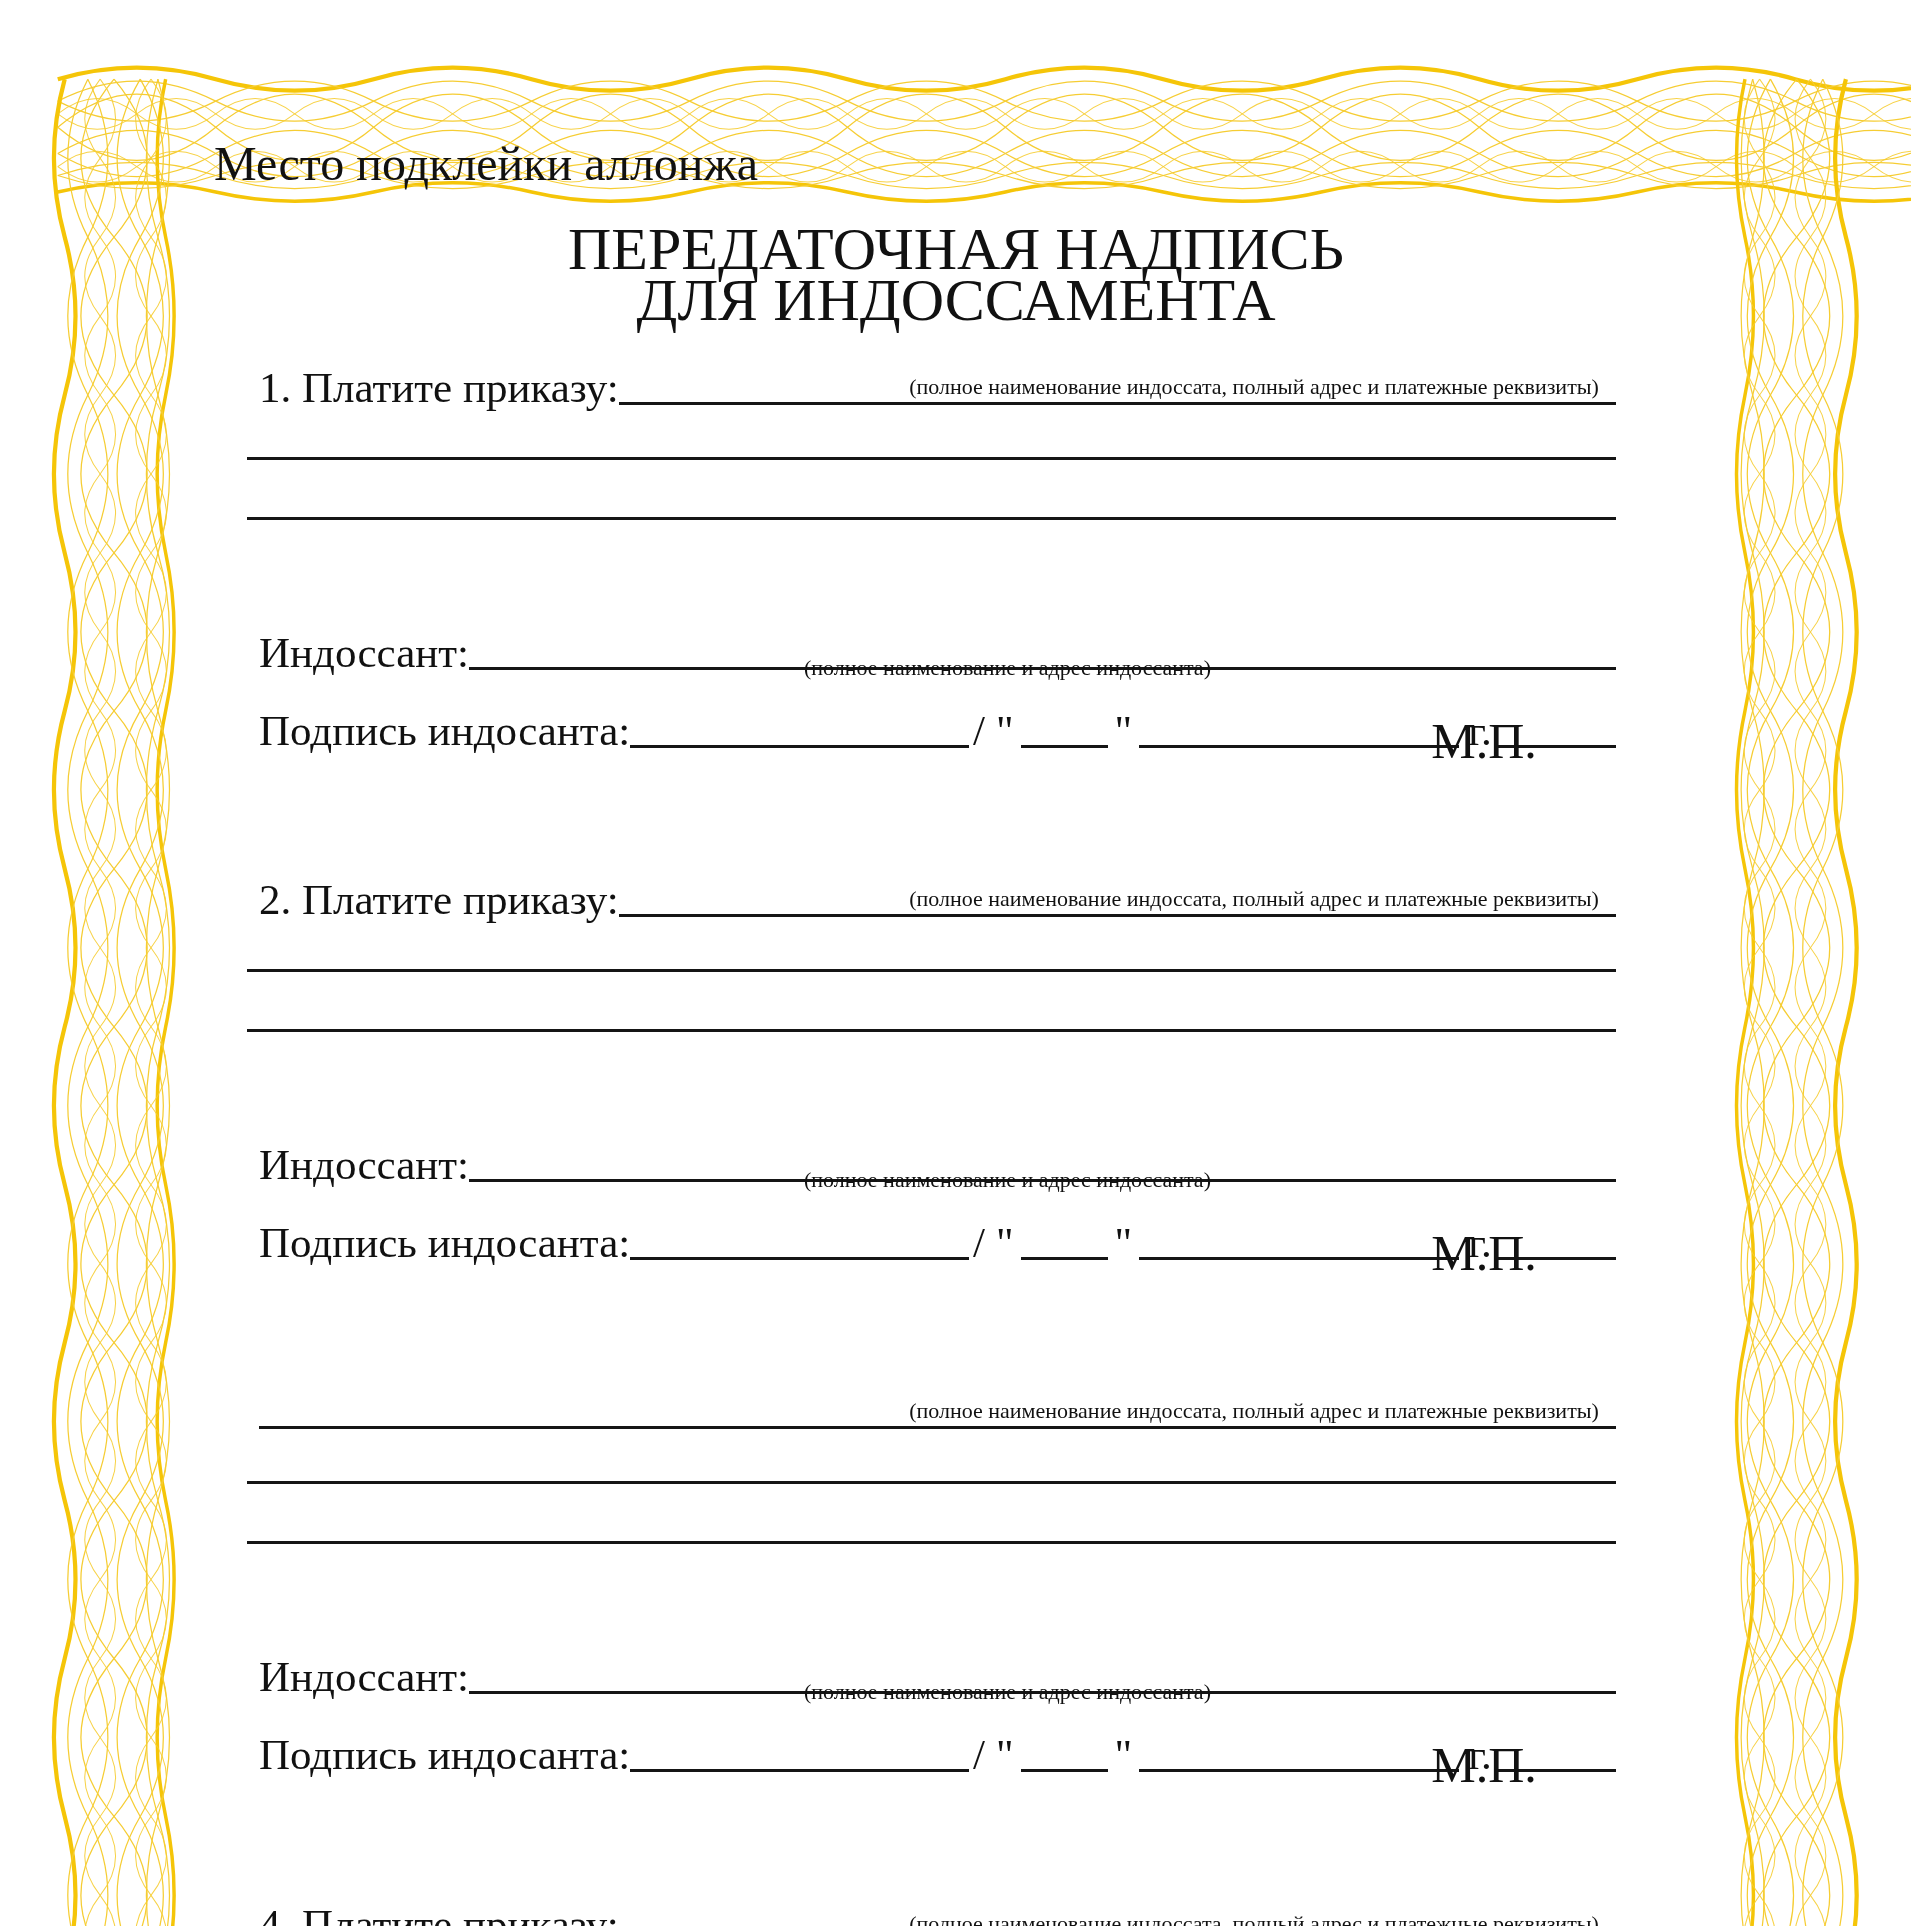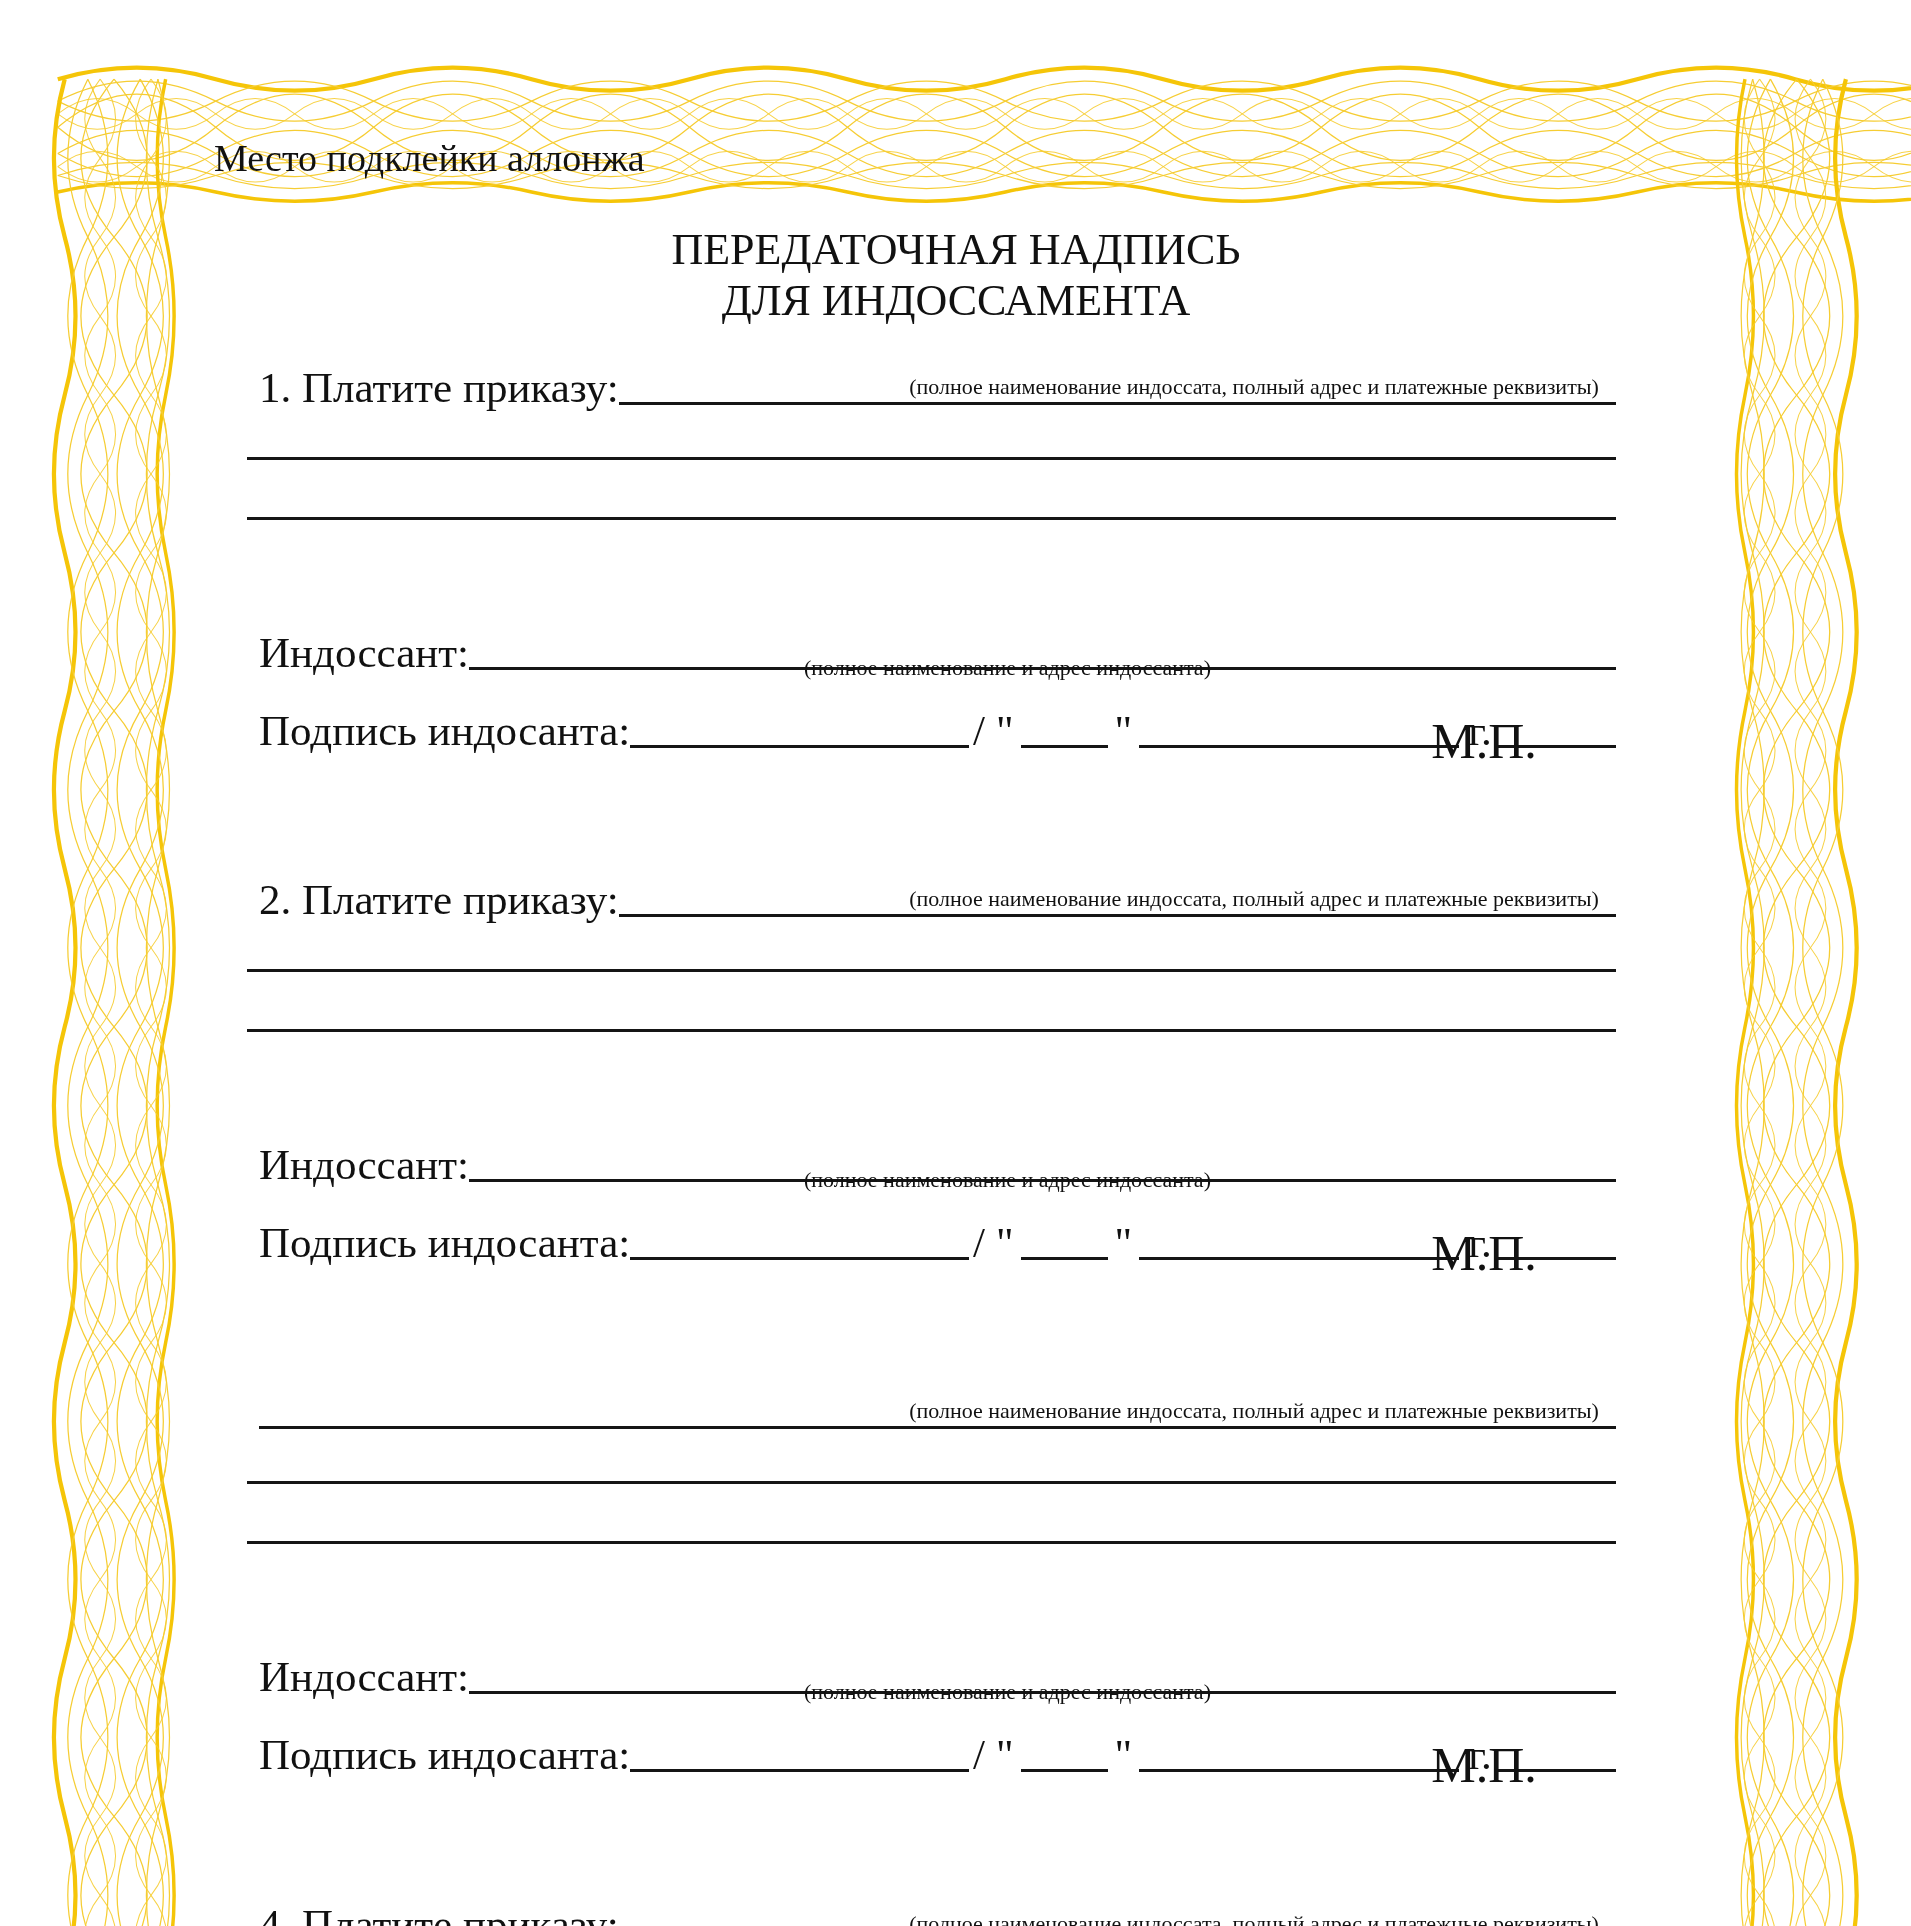--- a/index.html
+++ b/index.html
@@ -9,25 +9,25 @@
     background:#ffffff;
     font-family:"Liberation Serif", serif;
     color:#111;
     overflow:hidden;
   }
   #border-svg,#emblem-svg{position:absolute;pointer-events:none;}
   #border-svg{left:0;top:0;}
 
   .corner-note{
     position:absolute;left:214px;top:136px;
-    font-size:38px;white-space:nowrap;
+    font-size:48px;white-space:nowrap;
   }
   .title{
     position:absolute;left:247px;top:224px;width:1418px;
-    text-align:center;font-size:44px;line-height:51px;white-space:nowrap;
+    text-align:center;font-size:60px;line-height:51px;white-space:nowrap;
   }
 
   .sec{position:absolute;left:247px;width:1369px;height:447px;}
   .row{position:absolute;left:12px;right:0;height:51px;margin-top:40px;}
   .frow{display:flex;align-items:flex-end;}
   .lbl{font-size:43px;line-height:50px;white-space:pre;}
   .ln{flex:1 1 auto;border-bottom:3.5px solid #151515;margin-bottom:8.5px;}
   .seg{flex:0 0 auto;}
   .hl{position:absolute;left:0;right:0;border-top:3.5px solid #151515;}
   .cap{

